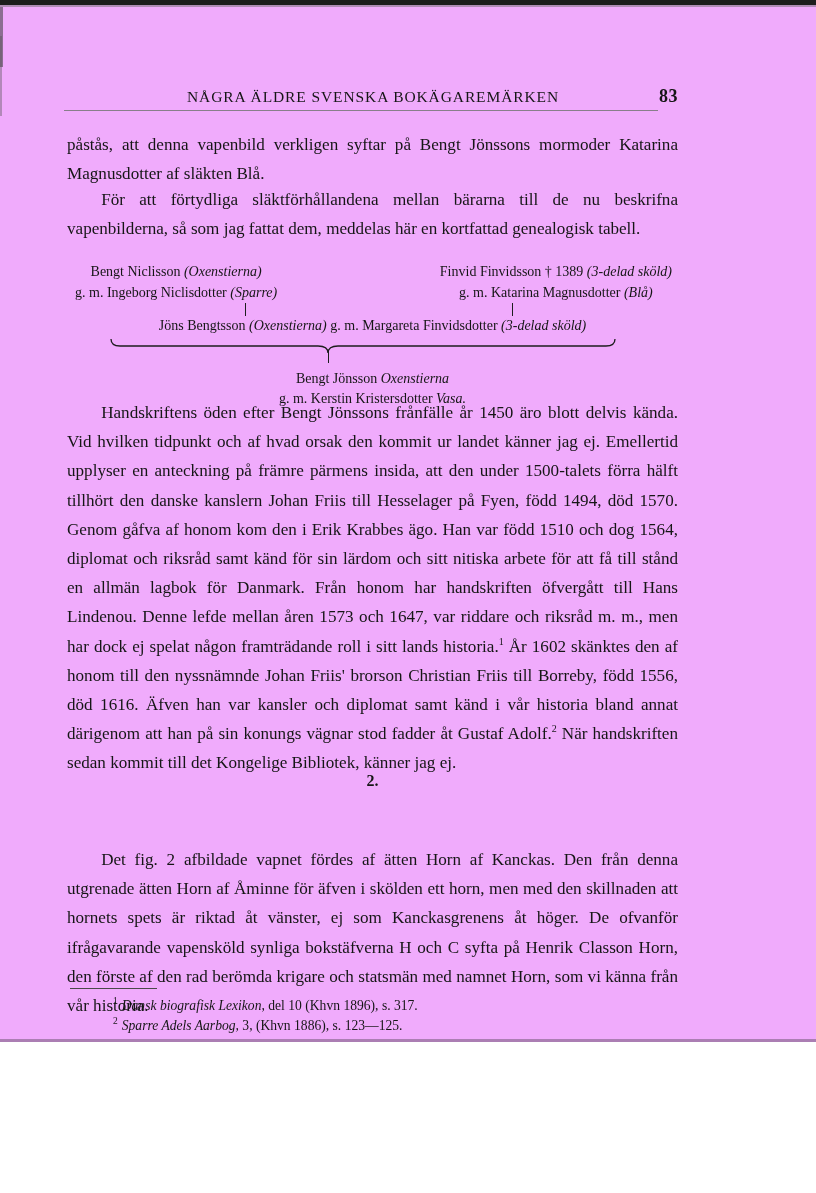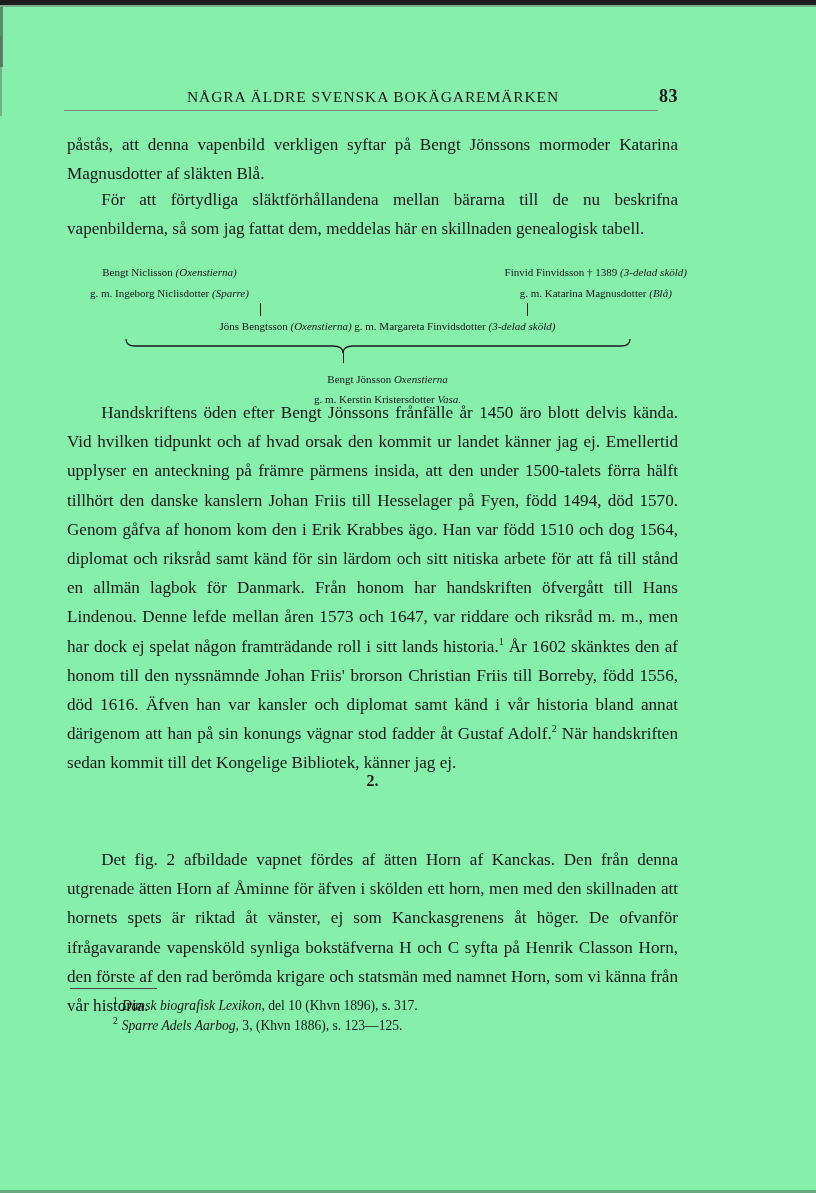--- a/index.html
+++ b/index.html
@@ -3,22 +3,22 @@
 <meta charset="utf-8">
 <style>
   html, body {
     margin: 0;
     padding: 0;
     background: #ffffff;
   }
   .page {
     position: relative;
     width: 816px;
-    height: 1193px;
-    background: #86efac;
+    height: 1042px;
+    background: #f0abfc;
     overflow: hidden;
     font-family: "Liberation Serif", "DejaVu Serif", serif;
     color: #161616;
   }
   
   .scan-edge-top {
     position: absolute;
     top: 0; left: 0;
     width: 816px; height: 5px;
     background: #1d1d1d;
@@ -103,23 +103,23 @@
 
   #para-top    { top: 130px; }
   #para-second { top: 185px; }
   #para-main   { top: 398px; }
   #para-last   { top: 845px; }
 
   
   .genealogy {
     position: absolute;
     top: 262px;
-    left: 82px;
-    width: 611px;
-    font-size: 11px;
+    left: 67px;
+    width: 611px;
+    font-size: 14px;
     line-height: 20.6px;
   }
   .gen-row-top {
     display: flex;
     justify-content: space-between;
     align-items: flex-start;
   }
   .gen-col {
     text-align: center;
     white-space: nowrap;
@@ -237,21 +237,21 @@
     <span class="runhead-title">NÅGRA ÄLDRE SVENSKA BOKÄGAREMÄRKEN</span>
     <span class="runhead-folio">83</span>
   </div>
   <div class="runhead-rule"></div>
 
   <div class="body-block" id="para-top">
     <p>påstås, att denna vapenbild verkligen syftar på Bengt Jönssons mormoder Katarina Magnusdotter af släkten Blå.</p>
   </div>
 
   <div class="body-block" id="para-second">
-    <p class="indent">För att förtydliga släktförhållandena mellan bärarna till de nu beskrifna vapenbilderna, så som jag fattat dem, meddelas här en skillnaden genealogisk tabell.</p>
+    <p class="indent">För att förtydliga släktförhållandena mellan bärarna till de nu beskrifna vapenbilderna, så som jag fattat dem, meddelas här en kortfattad genealogisk tabell.</p>
   </div>
 
   <div class="genealogy">
 
     <div class="gen-row-top">
       <div class="gen-col gen-col-left">
         <div>
           <span>Bengt Niclisson </span><span class="i">(Oxenstierna)</span>
         </div>
         <div>

